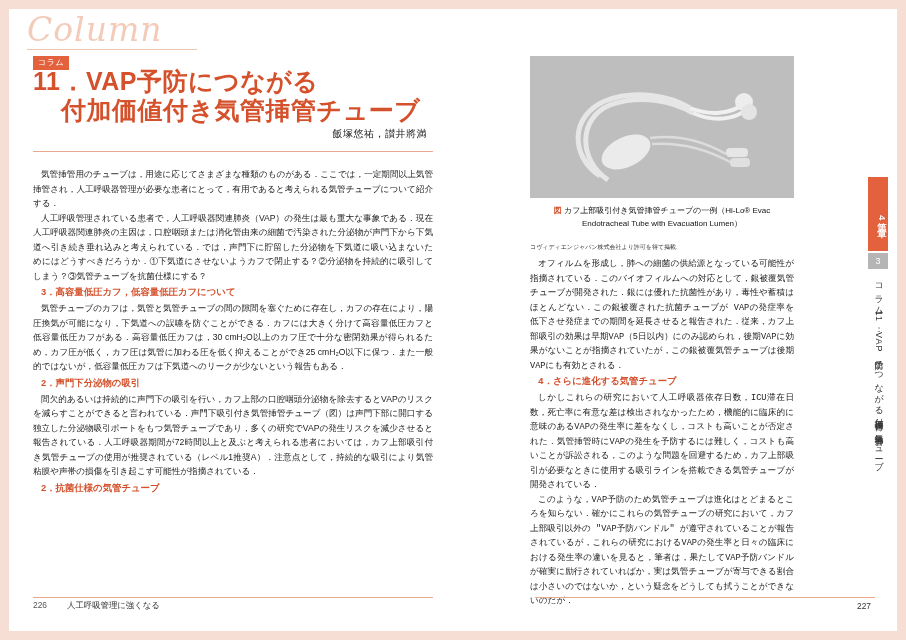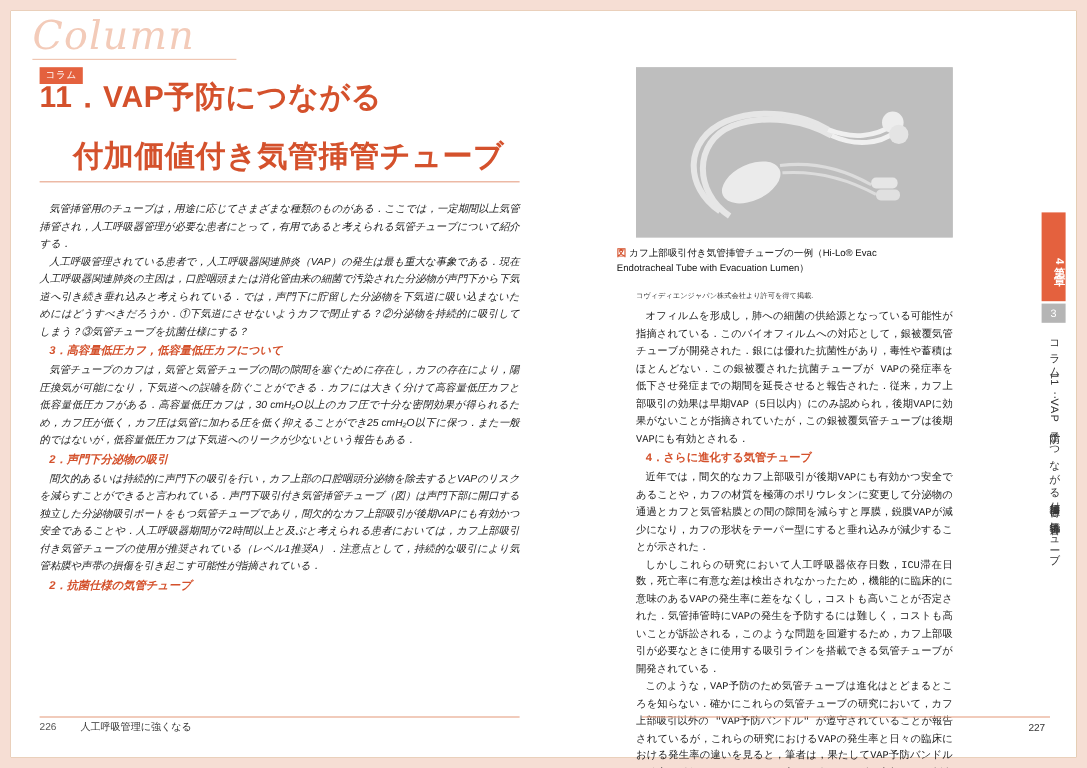--- a/index.html
+++ b/index.html
@@ -10,21 +10,21 @@
   body {
     width: 906px;
     height: 640px;
     overflow: hidden;
     font-family: "Liberation Sans", sans-serif;
   }
   .page {
     position: relative;
     width: 906px;
     height: 640px;
-    background: #a16207;
+    background: #0f172a;
     box-sizing: border-box;
   }
   
   .frame-top {
     position: absolute;
     left: 0; top: 0;
     width: 906px; height: 9px;
     background: #f6ded4;
   }
   .frame-bottom {
@@ -96,21 +96,20 @@
     width: 400px;
     color: #d4512c;
     font-size: 25px;
     font-weight: bold;
     line-height: 29px;
     letter-spacing: 0.5px;
   }
   .title .t2 {
     display: block;
     margin-left: 28px;
-    margin-top: 20px;
   }
   .authors {
     position: absolute;
     right: 22px;
     top: 118px;
     width: 320px;
     text-align: right;
     font-size: 10px;
     color: #222;
     letter-spacing: 0.5px;
@@ -129,21 +128,20 @@
     top: 158px;
     width: 400px;
     font-size: 8.6px;
     line-height: 14.5px;
     color: #1a1a1a;
     text-align: justify;
   }
   .body-col p {
     margin: 0 0 0 0;
     text-indent: 8px;
-    font-style: italic;
   }
   .sec-head {
     color: #d4512c;
     font-weight: bold;
     font-size: 9.4px;
     line-height: 18px;
     margin-top: 9px;
     margin-bottom: 1px;
     text-indent: 0;
   }
@@ -157,26 +155,27 @@
     position: absolute;
     left: 72px;
     top: 47px;
     width: 264px;
     height: 142px;
     background: #bfbfbf;
     overflow: hidden;
   }
   .fig-caption {
     position: absolute;
-    left: 56px;
+    left: 72px;
     top: 196px;
     width: 264px;
     font-size: 8px;
     line-height: 12.5px;
     color: #111;
+    text-align: center;
   }
   .fig-caption .fig-label {
     color: #d4512c;
     font-weight: bold;
   }
   .fig-credit {
     position: absolute;
     left: 72px;
     top: 234px;
     width: 264px;
@@ -292,31 +291,32 @@
       <div class="column-script">Column</div>
       <div class="column-script-underline"></div>
 
       <div class="badge">コラム</div>
 
       <div class="title">
         <span>11．VAP予防につながる</span>
         <span class="t2">付加価値付き気管挿管チューブ</span>
       </div>
 
+      <div class="authors">飯塚悠祐，讃井將満</div>
       <div class="title-rule"></div>
 
       <div class="body-col">
         <p>気管挿管用のチューブは，用途に応じてさまざまな種類のものがある．ここでは，一定期間以上気管挿管され，人工呼吸器管理が必要な患者にとって，有用であると考えられる気管チューブについて紹介する．</p>
         <p>人工呼吸管理されている患者で，人工呼吸器関連肺炎（VAP）の発生は最も重大な事象である．現在人工呼吸器関連肺炎の主因は，口腔咽頭または消化管由来の細菌で汚染された分泌物が声門下から下気道へ引き続き垂れ込みと考えられている．では，声門下に貯留した分泌物を下気道に吸い込まないためにはどうすべきだろうか．①下気道にさせないようカフで閉止する？②分泌物を持続的に吸引してしまう？③気管チューブを抗菌仕様にする？</p>
 
         <p class="sec-head">3．高容量低圧カフ，低容量低圧カフについて</p>
         <p>気管チューブのカフは，気管と気管チューブの間の隙間を塞ぐために存在し，カフの存在により，陽圧換気が可能になり，下気道への誤嚥を防ぐことができる．カフには大きく分けて高容量低圧カフと低容量低圧カフがある．高容量低圧カフは，30 cmH₂O以上のカフ圧で十分な密閉効果が得られるため，カフ圧が低く，カフ圧は気管に加わる圧を低く抑えることができ25 cmH₂O以下に保つ．また一般的ではないが，低容量低圧カフは下気道へのリークが少ないという報告もある．</p>
 
         <p class="sec-head">2．声門下分泌物の吸引</p>
-        <p>間欠的あるいは持続的に声門下の吸引を行い，カフ上部の口腔咽頭分泌物を除去するとVAPのリスクを減らすことができると言われている．声門下吸引付き気管挿管チューブ（図）は声門下部に開口する独立した分泌物吸引ポートをもつ気管チューブであり，間欠的なカフ上部吸引が後期VAPにも有効かつ安全であることや．人工呼吸器期間が72時間以上と及ぶと考えられる患者においては，カフ上部吸引付き気管チューブの使用が推奨されている（レベル1推奨A）．注意点として，持続的な吸引により気管粘膜や声帯の損傷を引き起こす可能性が指摘されている．</p>
+        <p>間欠的あるいは持続的に声門下の吸引を行い，カフ上部の口腔咽頭分泌物を除去するとVAPのリスクを減らすことができると言われている．声門下吸引付き気管挿管チューブ（図）は声門下部に開口する独立した分泌物吸引ポートをもつ気管チューブであり，多くの研究でVAPの発生リスクを減少させると報告されている．人工呼吸器期間が72時間以上と及ぶと考えられる患者においては，カフ上部吸引付き気管チューブの使用が推奨されている（レベル1推奨A）．注意点として，持続的な吸引により気管粘膜や声帯の損傷を引き起こす可能性が指摘されている．</p>
 
         <p class="sec-head">2．抗菌仕様の気管チューブ</p>
       </div>
 
       <div class="footer-rule-left"></div>
       <div class="footer-left">
         <span class="pg">226</span><span>人工呼吸管理に強くなる</span>
       </div>
     </div>
 
@@ -347,21 +347,20 @@
 
       <div class="fig-caption">
         <span class="fig-label">図</span>
         <span>カフ上部吸引付き気管挿管チューブの一例（Hi-Lo® Evac Endotracheal Tube with Evacuation Lumen）</span>
       </div>
       <div class="fig-credit">コヴィディエンジャパン株式会社より許可を得て掲載.</div>
 
       <div class="right-body">
         <p>オフィルムを形成し，肺への細菌の供給源となっている可能性が指摘されている．このバイオフィルムへの対応として，銀被覆気管チューブが開発された．銀には優れた抗菌性があり，毒性や蓄積はほとんどない．この銀被覆された抗菌チューブが VAPの発症率を低下させ発症までの期間を延長させると報告された．従来，カフ上部吸引の効果は早期VAP（5日以内）にのみ認められ，後期VAPに効果がないことが指摘されていたが，この銀被覆気管チューブは後期VAPにも有効とされる．</p>
         <p class="sec-head">4．さらに進化する気管チューブ</p>
-        <p>近年では，間欠的なカフ上部吸引が後期VAPにも有効かつ安全であることや，カフの材質を極薄のポリウレタンに変更して分泌物の通過とカフと気管粘膜との間の隙間を減らすと厚膜，鋭膜VAPが減少になり，カフの形状をテーパー型にすると垂れ込みが減少することが示された．</p>
         <p>しかしこれらの研究において人工呼吸器依存日数，ICU滞在日数，死亡率に有意な差は検出されなかったため，機能的に臨床的に意味のあるVAPの発生率に差をなくし，コストも高いことが否定された．気管挿管時にVAPの発生を予防するには難しく，コストも高いことが訴訟される，このような問題を回避するため，カフ上部吸引が必要なときに使用する吸引ラインを搭載できる気管チューブが開発されている．</p>
         <p>このような，VAP予防のため気管チューブは進化はとどまるところを知らない．確かにこれらの気管チューブの研究において，カフ上部吸引以外の "VAP予防バンドル" が遵守されていることが報告されているが，これらの研究におけるVAPの発生率と日々の臨床における発生率の違いを見ると，筆者は，果たしてVAP予防バンドルが確実に励行されていればか，実は気管チューブが寄与できる割合は小さいのではないか，という疑念をどうしても拭うことができないのだが．</p>
       </div>
 
       <div class="side-tab">第4章</div>
       <div class="side-tab-num">3</div>
       <div class="side-vertical-text">コラム11：VAP予防につながる付加価値付き気管挿管チューブ</div>
 
       <div class="footer-rule-right"></div>
       <div class="footer-right">227</div>

